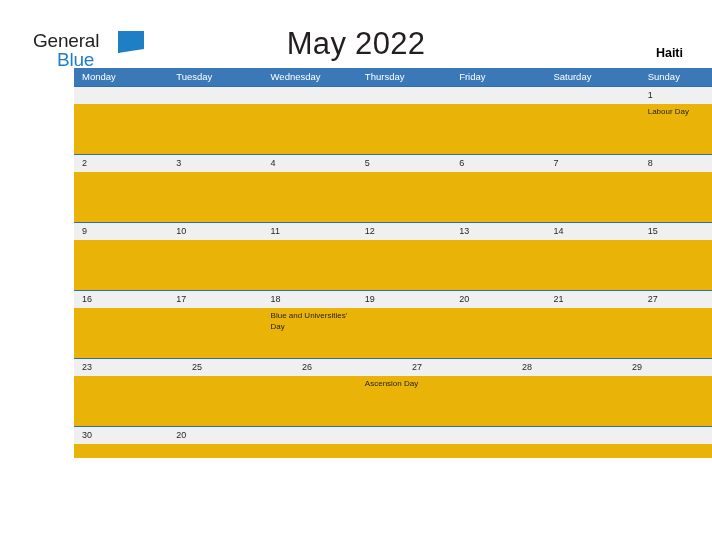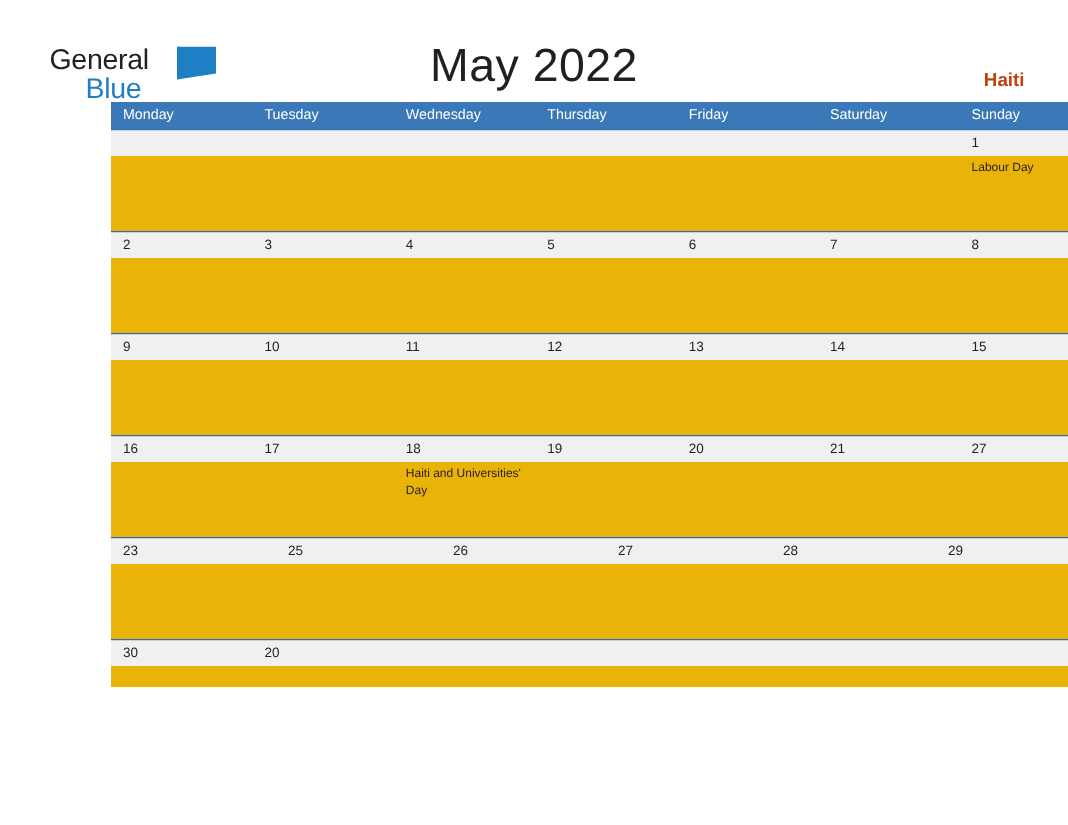--- a/index.html
+++ b/index.html
@@ -74,21 +74,21 @@
     letter-spacing: 0.3px;
     color: #231f20;
     font-family: Liberation Sans, sans-serif;
   }
   .country {
     position: absolute;
     right: 29px;
     top: 46px;
     font-size: 12.5px;
     font-weight: bold;
-    color: #c2410c;
+    color: #000000;
     margin-left: 21px;
   }
 
   
   .calendar {
     position: absolute;
     left: 26px;
     top: 68px;
     width: 660px;
     margin-left: 48px;
@@ -244,41 +244,42 @@
         <div class="num-cell">17</div>
         <div class="num-cell">18</div>
         <div class="num-cell">19</div>
         <div class="num-cell">20</div>
         <div class="num-cell">21</div>
         <div class="num-cell">27</div>
       </div>
       <div class="ev-band">
         <div class="ev-cell"></div>
         <div class="ev-cell"></div>
-        <div class="ev-cell">Haiti and Universities' Day</div>
+        <div class="ev-cell">Blue and Universities' Day</div>
         <div class="ev-cell"></div>
         <div class="ev-cell"></div>
         <div class="ev-cell"></div>
         <div class="ev-cell"></div>
       </div>
     </div>
 
     <div class="week week-tall">
       <div class="num-band">
         <div class="num-cell">23</div>
         <div class="num-cell">25</div>
         <div class="num-cell">26</div>
         <div class="num-cell">27</div>
         <div class="num-cell">28</div>
         <div class="num-cell">29</div>
       </div>
       <div class="ev-band">
         <div class="ev-cell"></div>
         <div class="ev-cell"></div>
         <div class="ev-cell"></div>
+        <div class="ev-cell">Ascension Day</div>
         <div class="ev-cell"></div>
         <div class="ev-cell"></div>
         <div class="ev-cell"></div>
       </div>
     </div>
 
     <div class="week week-short">
       <div class="num-band">
         <div class="num-cell">30</div>
         <div class="num-cell">20</div>

